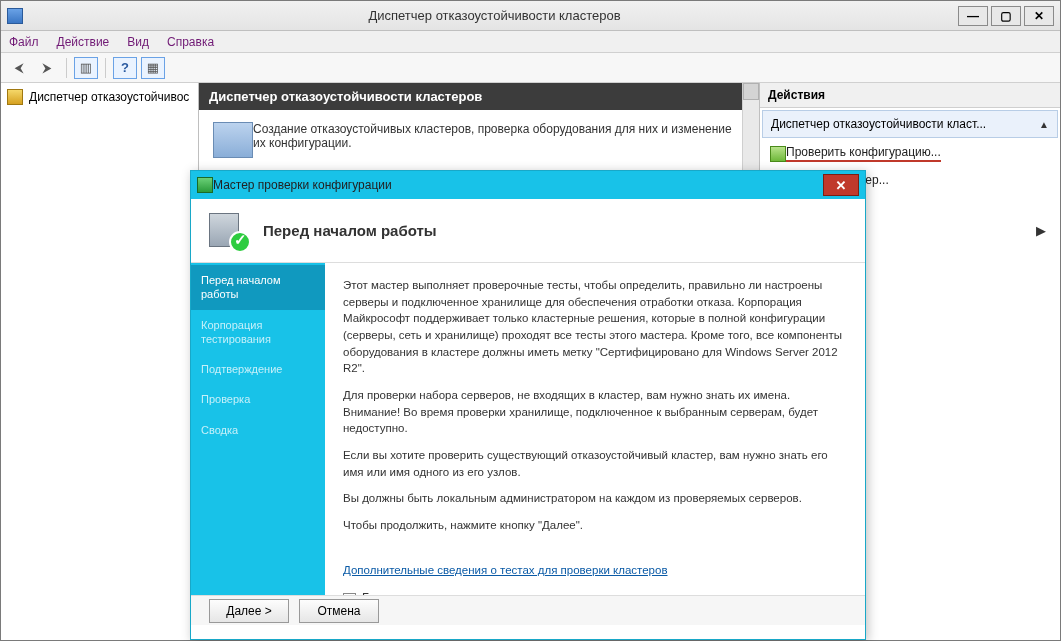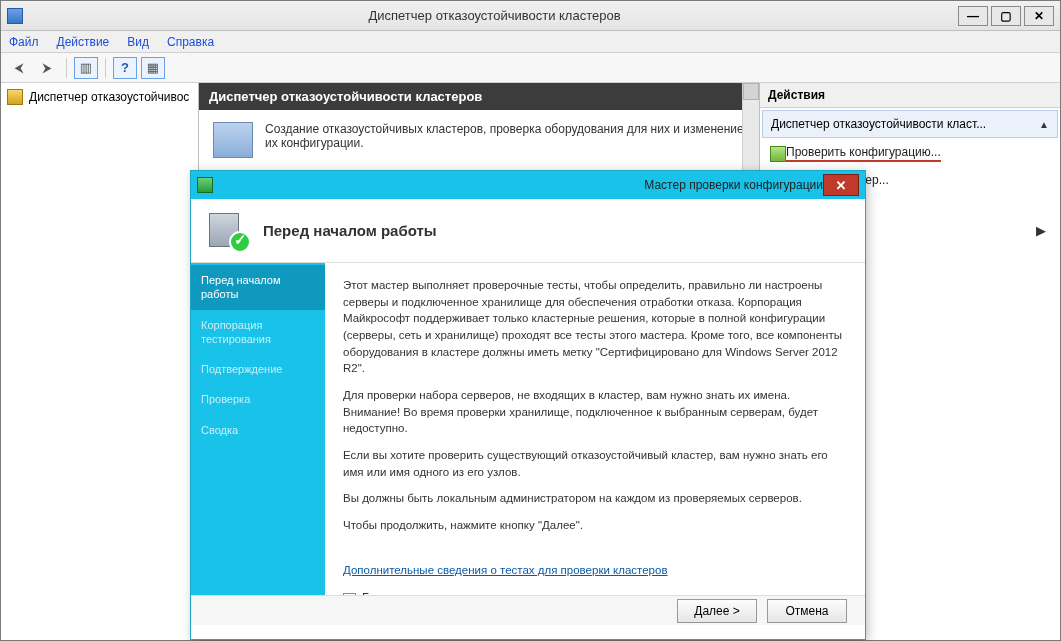--- a/index.html
+++ b/index.html
@@ -5,70 +5,70 @@
 * { box-sizing: border-box; margin: 0; padding: 0; font-family: "Segoe UI", Tahoma, sans-serif; }
 body { background: #ccc; width: 1061px; height: 641px; overflow: hidden; position: relative; }
 
 
 .main-window { position: absolute; left: 0; top: 0; width: 1061px; height: 641px; background: #fff; border: 1px solid #7a7a7a; }
 .titlebar { height: 30px; background: linear-gradient(#f1f1f1,#e4e4e4); border-bottom: 1px solid #bfbfbf; display: flex; align-items: center; padding: 0 6px; }
 .titlebar .app-icon { width: 16px; height: 16px; margin-right: 8px; background: linear-gradient(#6aa2e6,#3a76c4); border: 1px solid #2a5a9a; }
 .titlebar .title-text { flex: 1; text-align: center; font-size: 13px; color: #333; }
 .titlebar .win-btns { display: flex; gap: 3px; }
 .titlebar .win-btn { width: 30px; height: 20px; border: 1px solid #8a8a8a; background: #e8e8e8; display: flex; align-items: center; justify-content: center; font-size: 12px; font-weight: bold; cursor: default; }
-.menubar { height: 22px; background: #f0f0f0; border-bottom: 1px solid #d0d0d0; display: flex; align-items: center; padding: 0 8px; gap: 18px; font-size: 12px; color: #1d4ed8; }
+.menubar { height: 22px; background: #f0f0f0; border-bottom: 1px solid #d0d0d0; display: flex; align-items: center; padding: 0 8px; gap: 18px; font-size: 12px; color: #701a75; }
 .menubar span { cursor: default; }
 .toolbar { height: 30px; background: #f7f7f7; border-bottom: 1px solid #d0d0d0; display: flex; align-items: center; padding: 0 6px; gap: 4px; }
 .tool-btn { width: 24px; height: 22px; border: 1px solid transparent; display: flex; align-items: center; justify-content: center; font-size: 13px; color: #555; }
 .tool-btn.framed { border: 1px solid #6aa2e6; background: #eaf3ff; }
 .tool-sep { width: 1px; height: 20px; background: #ccc; margin: 0 3px; }
 
 .content { position: absolute; top: 82px; left: 0; right: 0; bottom: 0; display: flex; }
 .tree-pane { width: 198px; border-right: 1px solid #bfbfbf; padding: 4px; background: #fff; }
 .tree-item { display: flex; align-items: center; gap: 6px; font-size: 12px; white-space: nowrap; overflow: hidden; padding: 2px; }
 .tree-icon { width: 16px; height: 16px; background: linear-gradient(#f5d86a,#d6a120); border: 1px solid #a07810; }
 .center-pane { flex: 1; background: #fff; position: relative; border-right: 1px solid #bfbfbf; }
 .center-header { background: #3c3c3c; color: #fff; font-weight: bold; font-size: 13px; padding: 6px 10px; }
-.center-body { padding: 12px 14px; display: flex; gap: 12px; font-size: 12px; color: #333; }
+.center-body { padding: 12px 14px; display: flex; font-size: 12px; color: #333; }
 .cluster-icon { width: 40px; height: 36px; background: linear-gradient(#bcd3ee,#8aaed8); border: 1px solid #6a8cb4; flex-shrink: 0; }
 .vscroll { position: absolute; right: 0; top: 0; bottom: 0; width: 17px; background: #e9e9e9; border-left: 1px solid #cfcfcf; }
 .vscroll .arrow { height: 17px; background: #d4d4d4; border: 1px solid #b0b0b0; }
 
 .actions-pane { width: 300px; background: #fff; }
 .actions-title { background: #f0f0f0; border-bottom: 1px solid #cfcfcf; font-size: 12px; padding: 5px 8px; font-weight: 600; }
 .actions-sub { background: #eaf1fb; border: 1px solid #b8cde6; font-size: 12px; padding: 6px 8px; display: flex; justify-content: space-between; align-items: center; margin: 2px; }
 .actions-sub .tri { font-size: 10px; color: #333; }
 .action-item { display: flex; align-items: center; gap: 0; padding: 5px 10px; font-size: 12px; color: #222; cursor: default; }
 .action-item .ai-icon { width: 16px; height: 16px; background: linear-gradient(#b8e28a,#6eb83a); border: 1px solid #4a8a1a; flex-shrink: 0; }
 .action-item.highlighted .label { border-bottom: 2px solid #c0392b; padding-bottom: 1px; }
 .action-arrow { text-align: right; padding: 6px 14px; font-size: 13px; color: #333; }
 
 
 .wizard { position: absolute; left: 190px; top: 170px; width: 676px; height: 470px; background: #fff; border: 1px solid #18a8c8; box-shadow: 2px 2px 10px rgba(0,0,0,.25); }
 .wizard-titlebar { height: 28px; background: #18c2e8; display: flex; align-items: center; padding: 0 6px; }
 .wizard-titlebar .w-app-icon { width: 16px; height: 16px; background: linear-gradient(#6ad077,#2a9a3a); border: 1px solid #1a6a28; }
-.wizard-titlebar .w-title { flex: 1; text-align: right; font-size: 12px; color: #222; }
+.wizard-titlebar .w-title { flex: 1; text-align: left; font-size: 12px; color: #222; }
 .wizard-titlebar .w-close { width: 36px; height: 22px; background: #c0392b; border: 1px solid #7a1f14; color: #fff; display: flex; align-items: center; justify-content: center; font-weight: bold; font-size: 13px; cursor: default; }
 .wizard-header { height: 64px; display: flex; align-items: center; gap: 14px; padding: 0 18px; border-bottom: 1px solid #ddd; }
 .wizard-header .wh-icon { width: 40px; height: 40px; position: relative; }
 .wizard-header .wh-icon .srv { width: 30px; height: 34px; background: linear-gradient(#cfd6dd,#9aa6b4); border: 1px solid #6a7480; position: absolute; left: 0; top: 2px; }
 .wizard-header .wh-icon .check { position: absolute; right: -2px; bottom: -2px; width: 22px; height: 22px; background: #2ecc40; border-radius: 50%; border: 2px solid #fff; }
 .wizard-header .wh-icon .check::after { content: "✓"; position: absolute; left: 3px; top: -2px; color: #fff; font-weight: bold; font-size: 15px; }
 .wizard-header .wh-title { font-size: 15px; font-weight: 600; color: #333; }
 .wizard-body { display: flex; height: 332px; }
 .wizard-steps { width: 134px; background: #18c2e8; color: #fff; font-size: 11px; padding-top: 2px; }
 .wizard-steps .step { padding: 8px 10px 8px 10px; line-height: 1.3; cursor: default; }
 .wizard-steps .step.active { background: #1099bf; }
 .wizard-steps .step.inactive { color: rgba(255,255,255,.75); }
 .wizard-main { flex: 1; padding: 14px 18px 10px 18px; font-size: 11.5px; color: #333; line-height: 1.45; overflow: hidden; }
 .wizard-main p { margin-bottom: 10px; }
 .wizard-main .link { color: #0a5aa6; text-decoration: underline; cursor: default; display: inline-block; margin-top: 18px; }
 .wizard-main .chk-row { display: flex; align-items: center; gap: 6px; margin-top: 12px; font-size: 12px; text-align: center; }
 .wizard-main .chk { width: 13px; height: 13px; border: 1px solid #888; background: #fff; }
-.wizard-footer { height: 30px; border-top: 1px solid #ddd; display: flex; align-items: center; justify-content: flex-end; gap: 10px; padding: 0 18px; background: #f6f6f6; }
+.wizard-footer { height: 30px; border-top: 1px solid #ddd; display: flex; align-items: center; gap: 10px; padding: 0 18px; background: #f6f6f6; }
 .wizard-footer .btn { min-width: 80px; height: 24px; border: 1px solid #999; background: linear-gradient(#fdfdfd,#e6e6e6); font-size: 12px; padding: 0 12px; cursor: default; }
 </style>
 </head>
 <body>
 
 <div class="main-window">
   <div class="titlebar">
     <div class="app-icon"></div>
     <div class="title-text">Диспетчер отказоустойчивости кластеров</div>
     <div class="win-btns">

